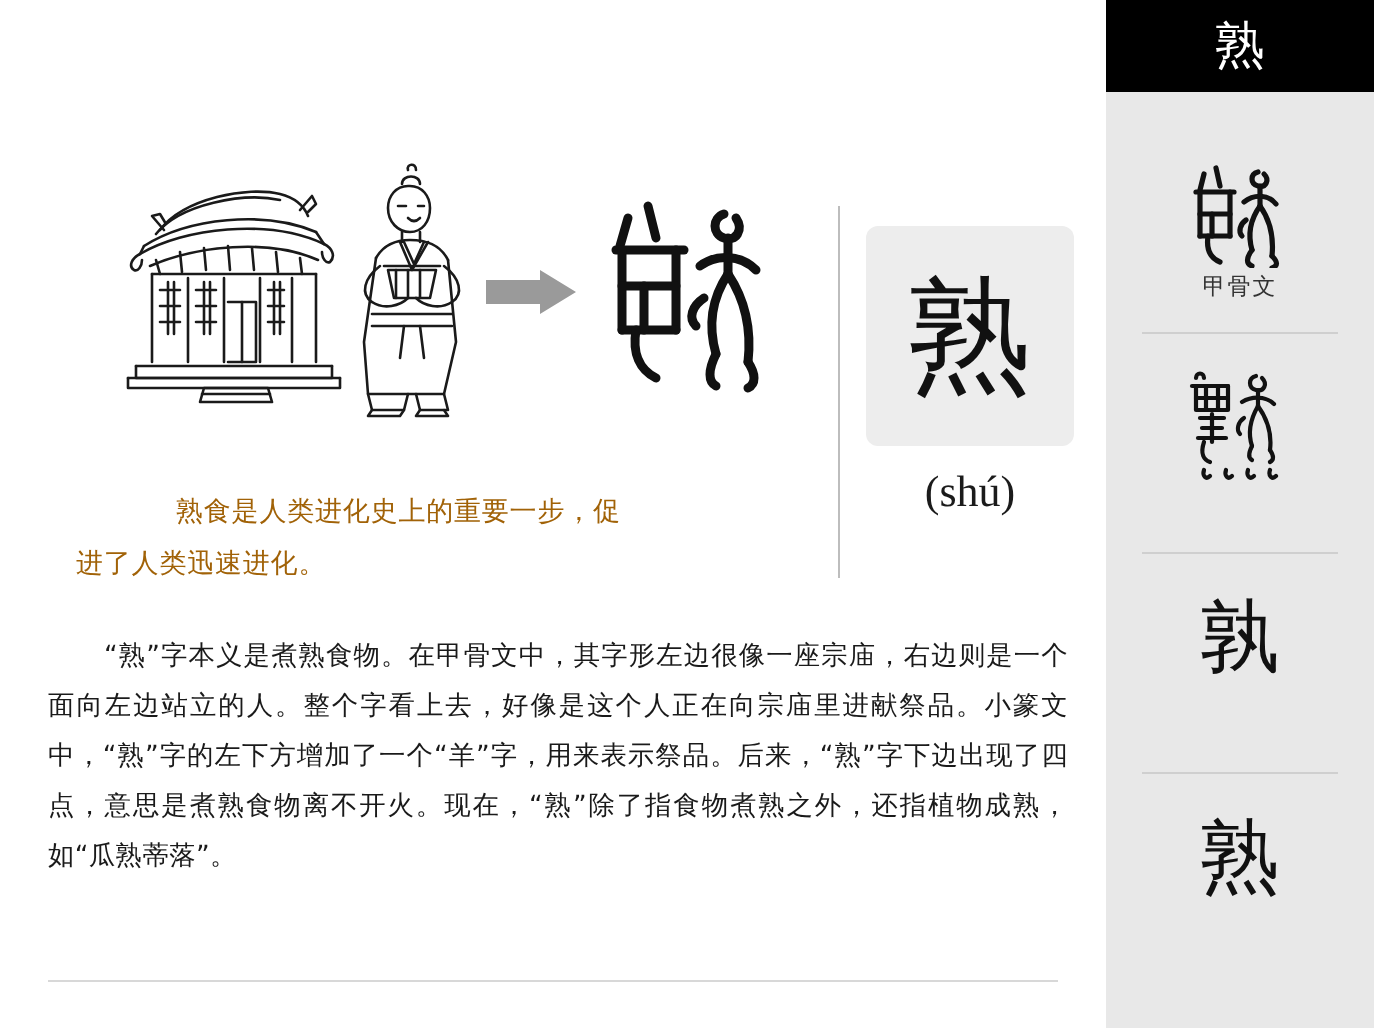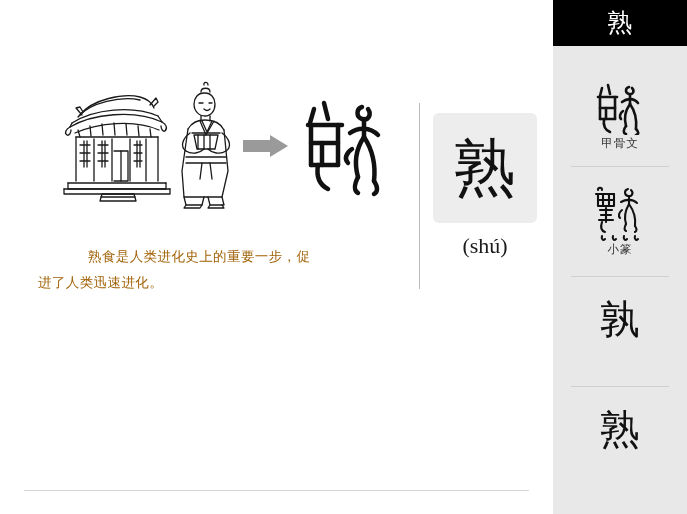--- a/index.html
+++ b/index.html
@@ -334,20 +334,21 @@
         <div id="char-card-glyph">熟</div>
       </div>
       <div id="pinyin">(shú)</div>
     </div>
 
     <div id="caption">
       <span class="indent">熟食是人类进化史上的重要一步，促</span>
       <span>进了人类迅速进化。</span>
     </div>
 
+    <div id="body-text">“熟”字本义是煮熟食物。在甲骨文中，其字形左边很像一座宗庙，右边则是一个面向左边站立的人。整个字看上去，好像是这个人正在向宗庙里进献祭品。小篆文中，“熟”字的左下方增加了一个“羊”字，用来表示祭品。后来，“熟”字下边出现了四点，意思是煮熟食物离不开火。现在，“熟”除了指食物煮熟之外，还指植物成熟，如“瓜熟蒂落”。</div>
 
     <div id="bottom-rule"></div>
   </div>
 
   <div id="sidebar">
 
     <div id="sidebar-header">熟</div>
 
     <div class="evo-item" id="evo-0">
       <span class="evo-glyph">
@@ -402,21 +403,20 @@
             <path d="M34 40 C32 44, 32 46, 34 47"></path>
             <path d="M43 42 C45 45, 45 47, 43 48"></path>
 
             <path d="M10 52 C9 55, 11 57, 13 55"></path>
             <path d="M21 52 C20 55, 22 57, 24 55"></path>
             <path d="M32 52 C31 55, 33 57, 35 55"></path>
             <path d="M43 52 C42 55, 44 57, 46 55"></path>
           </g>
         </svg>
       </span>
-      <span class="evo-label">小篆</span>
     </div>
     <div class="evo-sep" id="sep-1"></div>
 
     <div class="evo-item" id="evo-2">
       <span class="evo-glyph">孰</span>
     </div>
     <div class="evo-sep" id="sep-2"></div>
 
     <div class="evo-item" id="evo-3">
       <span class="evo-glyph">熟</span>

